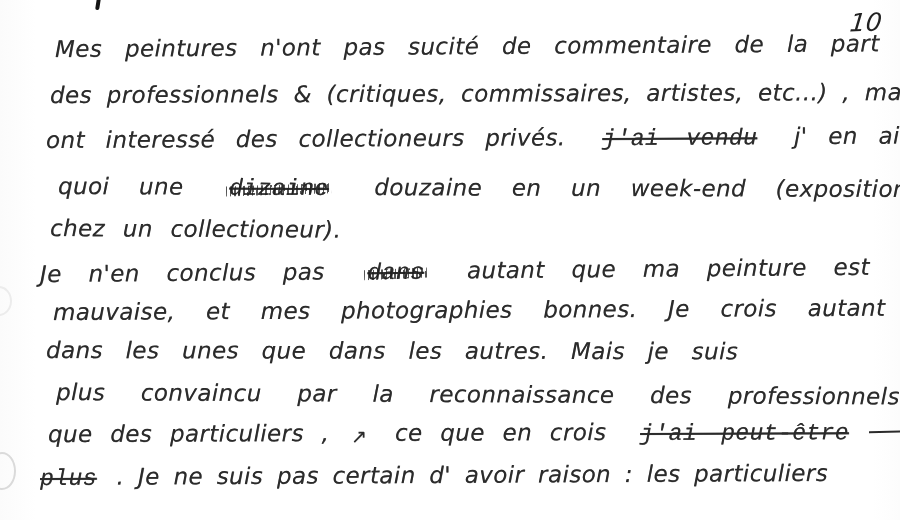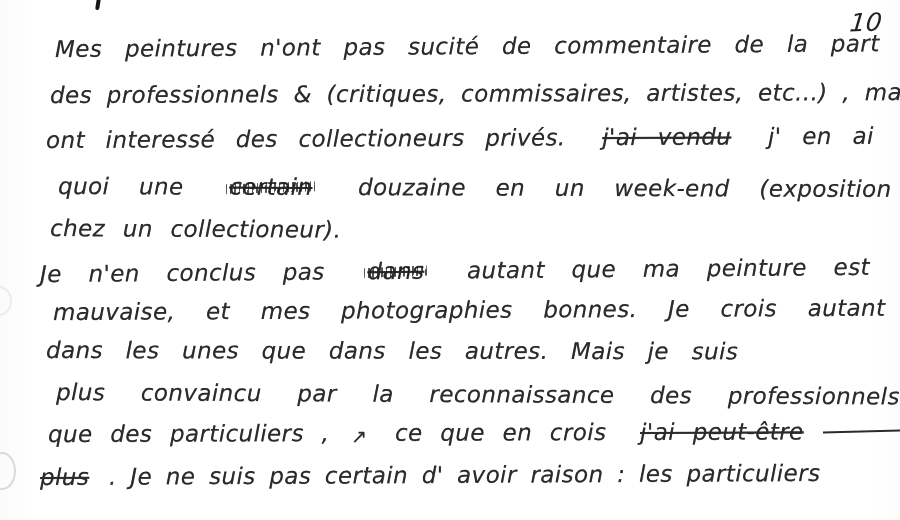--- a/index.html
+++ b/index.html
@@ -50,20 +50,21 @@
   .l8  { top: 337px; left: 46px; word-spacing: 15px; transform: rotate(0.1deg); }
   .l9  { top: 379px; left: 56px; word-spacing: 28px; transform: rotate(0.3deg); }
   .l10 { top: 421px; left: 48px; word-spacing: 10px; transform: rotate(-0.2deg); }
   .l11 { top: 464px; left: 40px; word-spacing: 6px;  transform: rotate(-0.3deg); }
 
   
   .struck {
     text-decoration: line-through;
     text-decoration-thickness: 2.2px;
     text-decoration-color: #2b2b2b;
+    font-family: Liberation Mono, monospace;
   }
   
   .scribble { position: relative; }
   .scribble::before {
     content: "";
     position: absolute;
     left: -3px; right: -3px;
     top: 34%; height: 40%;
     background: repeating-linear-gradient(96deg,
       rgba(28,28,28,0.75) 0 1.6px, transparent 1.6px 4.4px);
@@ -125,21 +126,21 @@
   </div>
 
   <div class="line l3">
     <span class="seg">ont interessé des collectioneurs privés.</span>
     <span class="seg struck">j'ai vendu</span>
     <span class="seg">j' en ai</span>
   </div>
 
   <div class="line l4">
     <span class="seg">quoi une</span>
-    <span class="seg struck scribble">certain</span>
+    <span class="seg struck scribble">dizaine</span>
     <span class="seg">douzaine en un week-end (exposition</span>
   </div>
 
   <div class="line l5">
     <span class="seg">chez un collectioneur).</span>
   </div>
 
   <div class="line l6">
     <span class="seg">Je n'en conclus pas</span>
     <span class="seg struck scribble">dans</span>

